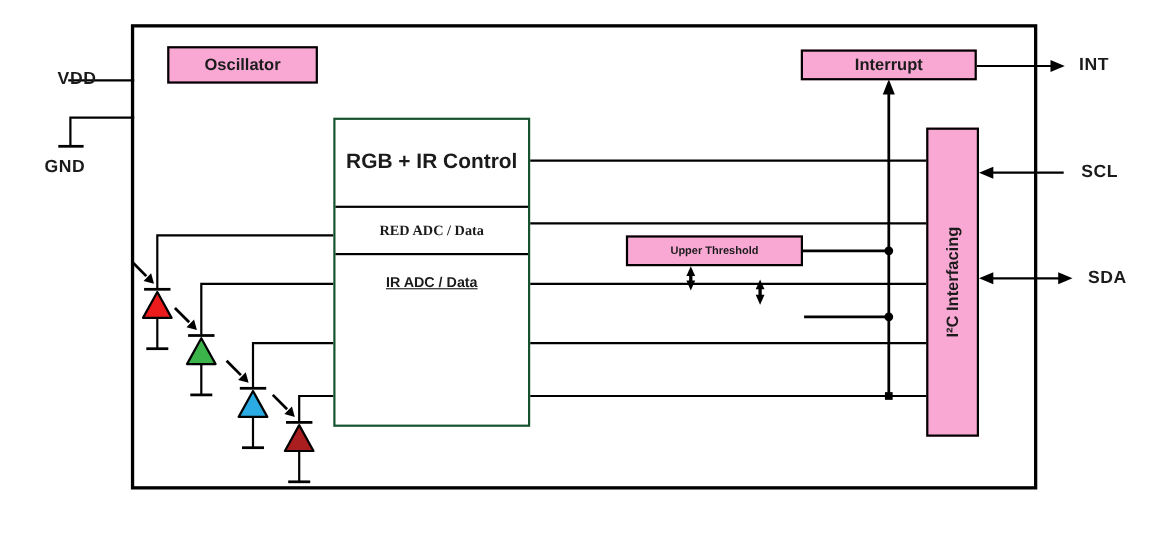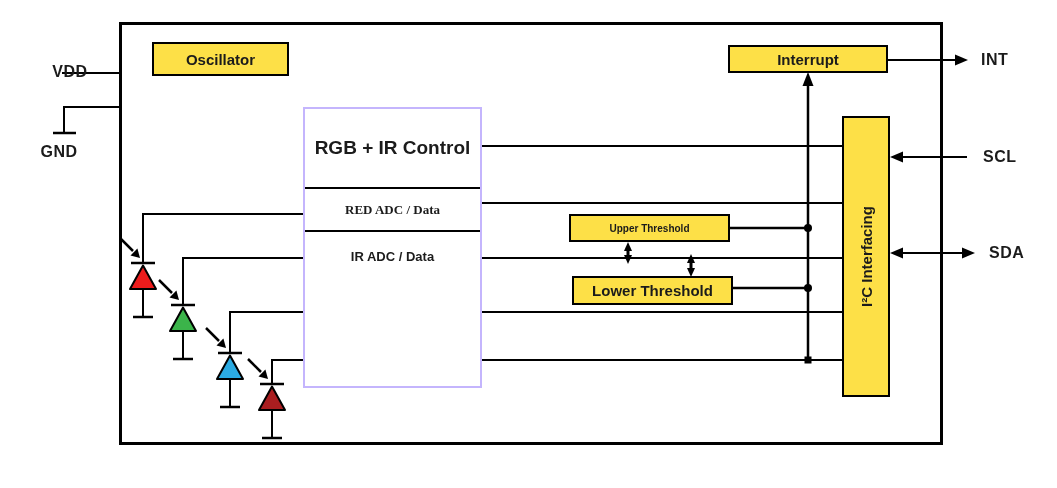--- a/index.html
+++ b/index.html
@@ -7,44 +7,44 @@
     position:relative;width:1057px;height:488px;background:#ffffff;
     font-family:"Liberation Sans",sans-serif;font-weight:bold;color:#1b1b1b;
     overflow:hidden;
   }
   .wires{position:absolute;left:0;top:0;z-index:1;}
   .chip{
     position:absolute;left:119px;top:22px;width:824px;height:423px;
     border:3px solid #000;box-sizing:border-box;background:transparent;z-index:2;
   }
   .box{
-    position:absolute;box-sizing:border-box;border:2px solid #000;background:#fde047;
+    position:absolute;box-sizing:border-box;border:2px solid #000;background:#f9a8d4;
     display:flex;align-items:center;justify-content:center;text-align:center;z-index:3;
   }
   .oscillator{left:152px;top:42px;width:137px;height:34px;font-size:15px;}
   .interrupt{left:728px;top:45px;width:160px;height:28px;font-size:15px;}
   .upper-th{left:569px;top:214px;width:161px;height:28px;font-size:10px;}
   .lower-th{left:572px;top:276px;width:161px;height:29px;font-size:15px;}
   .i2c{left:842px;top:116px;width:48px;height:281px;font-size:15px;}
   .i2c .vtext{transform:rotate(-90deg);white-space:nowrap;}
   .rgb-block{
     position:absolute;left:303px;top:107px;width:179px;height:281px;
-    box-sizing:border-box;border:2px solid #c4b5fd;background:#fff;z-index:3;
+    box-sizing:border-box;border:2px solid #14532d;background:#fff;z-index:3;
     display:flex;flex-direction:column;
   }
   .rgb-row{
     box-sizing:border-box;border-bottom:2px solid #000;
     display:flex;align-items:center;justify-content:center;text-align:center;
     font-size:13px;
   }
   .rgb-row.control{height:80px;font-size:19px;}
   .rgb-row.red{height:43px;font-family:Liberation Serif, serif;}
   .rgb-row.green{height:60px;}
   .rgb-row.blue{height:45px;}
-  .rgb-row.ir{height:49px;border-bottom:none;}
+  .rgb-row.ir{height:49px;border-bottom:none;text-decoration:underline;}
   .pin-label{
     position:absolute;z-index:4;font-size:16px;letter-spacing:0.5px;
     display:flex;align-items:center;justify-content:center;
   }
   .lbl-vdd{left:16px;top:63px;width:46px;height:18px;margin-left:31px;}
   .lbl-gnd{left:34px;top:143px;width:50px;height:18px;}
   .lbl-int{left:981px;top:51px;width:50px;height:18px;justify-content:flex-start;}
   .lbl-scl{left:983px;top:148px;width:50px;height:18px;justify-content:flex-start;}
   .lbl-sda{left:989px;top:244px;width:52px;height:18px;justify-content:flex-start;}
 </style>
@@ -138,23 +138,20 @@
       <span>RED ADC / Data</span>
     </div>
     <div class="rgb-row ir">
       <span>IR ADC / Data</span>
     </div>
   </div>
 
   <div class="box upper-th">
     <span>Upper Threshold</span>
   </div>
-  <div class="box lower-th">
-    <span>Lower Threshold</span>
-  </div>
   <div class="box interrupt">
     <span>Interrupt</span>
   </div>
   <div class="box i2c">
     <span class="vtext">I²C Interfacing</span>
   </div>
 
   <span class="pin-label lbl-vdd">VDD</span>
   <span class="pin-label lbl-gnd">GND</span>
   <span class="pin-label lbl-int">INT</span>

